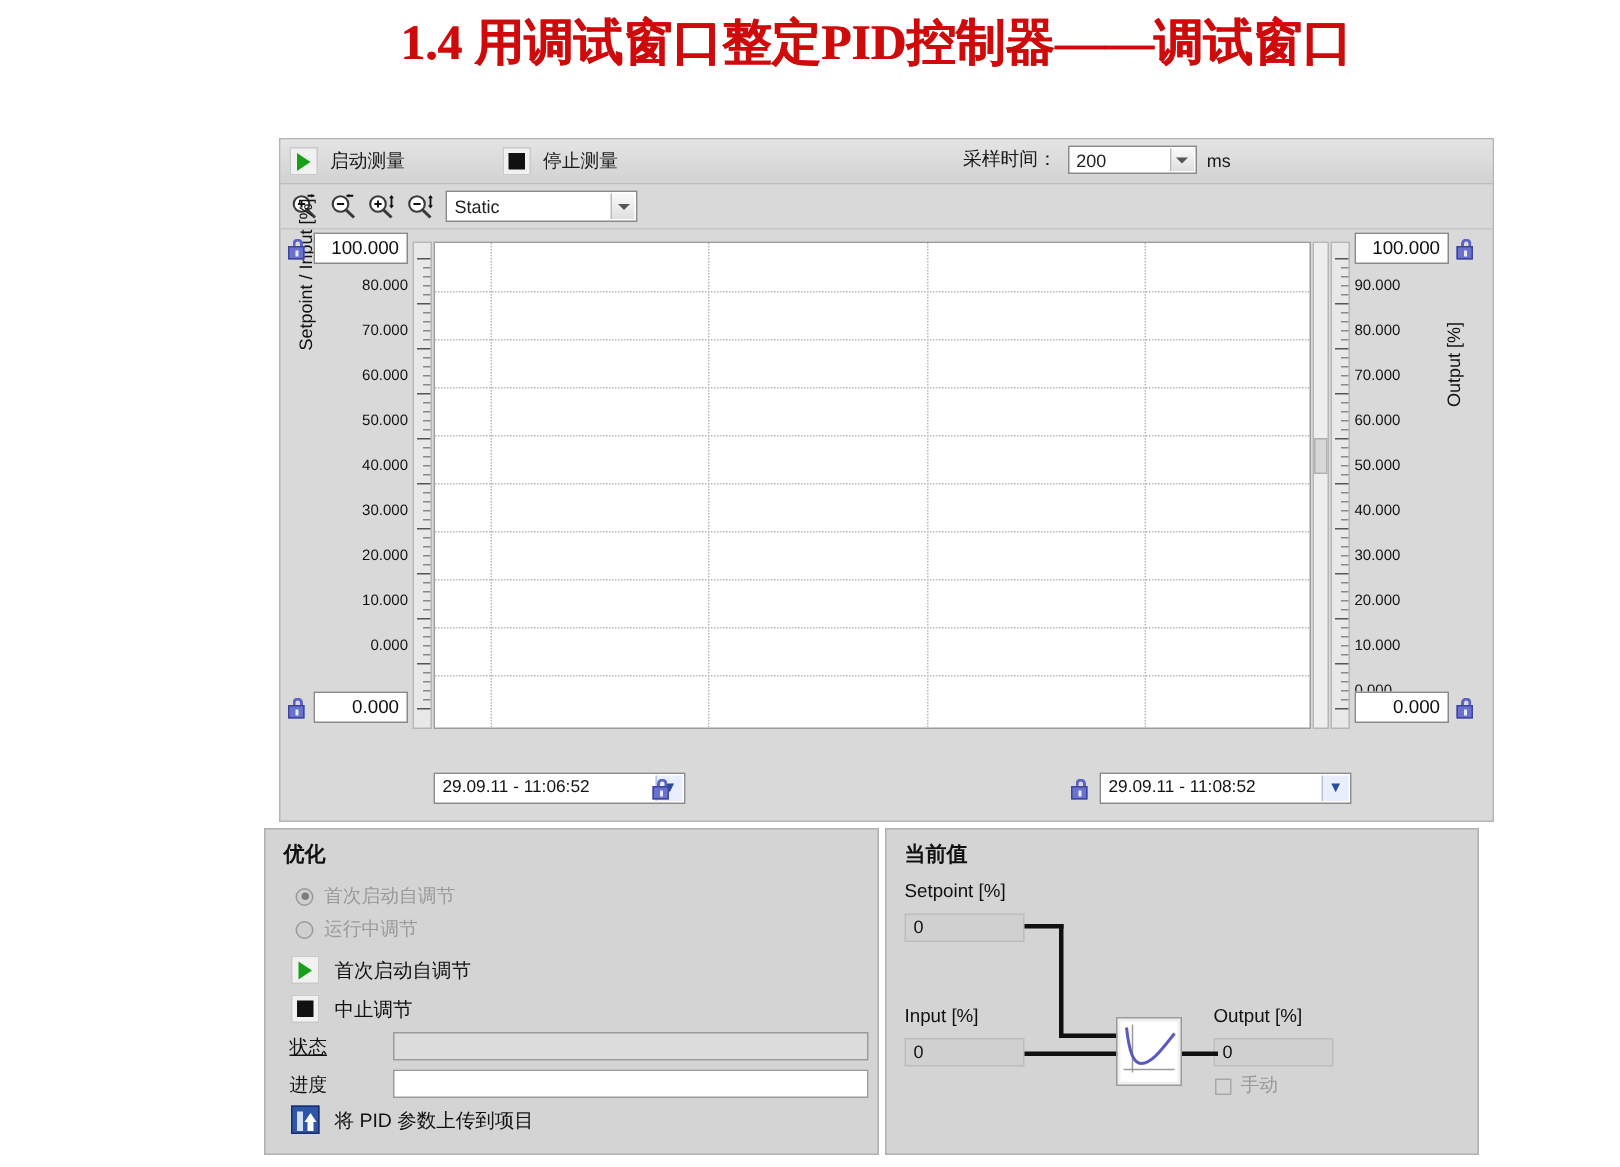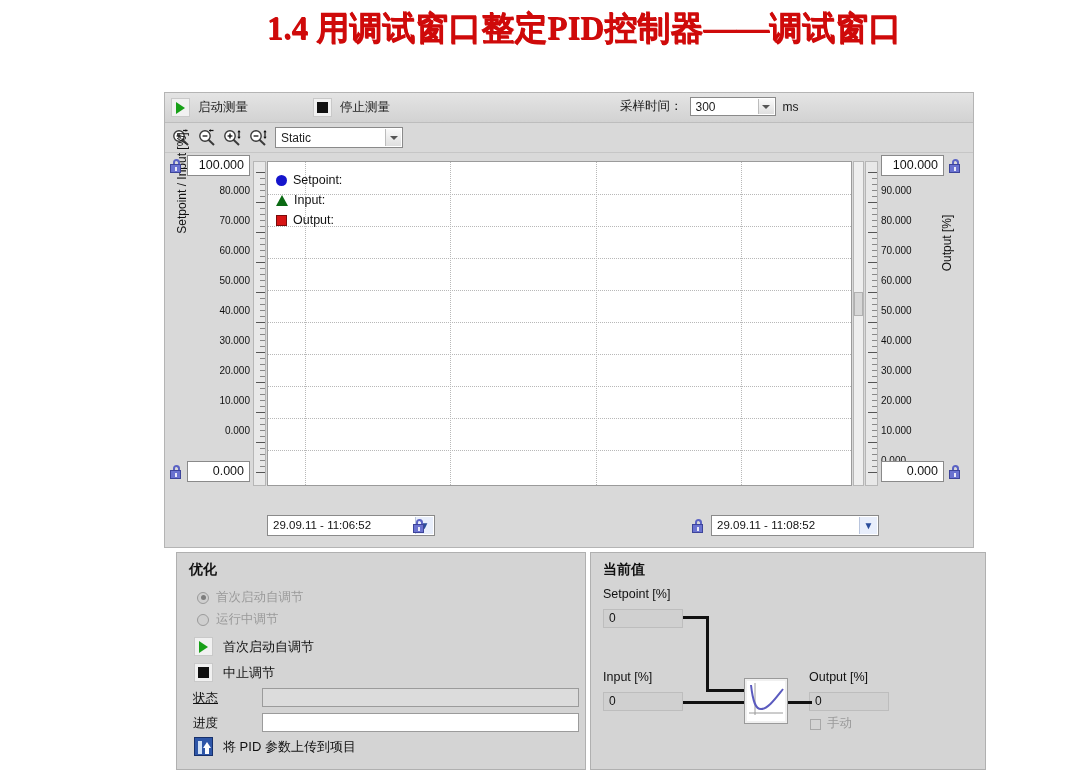--- a/index.html
+++ b/index.html
@@ -11,21 +11,21 @@
   
   .title{
     position:absolute;left:0;top:6px;width:1080px;text-align:center;
     color:#cf0a0a;font-weight:bold;font-size:33px;letter-spacing:0px;
     font-family:"Liberation Serif","DejaVu Serif",serif;
     text-shadow:0.5px 0.5px 0 #cf0a0a;
     padding-left:44px;
   }
   
   .win{
-    position:absolute;left:164px;top:92px;width:810px;height:456px;
+    position:absolute;left:186px;top:92px;width:810px;height:456px;
     background:#d9d9d9;border:1px solid #b4b4b4;box-sizing:border-box;
   }
   .toolbar{
     position:absolute;left:0;top:0;width:100%;height:30px;
     background:linear-gradient(#e4e4e4,#d2d2d2);
     border-bottom:1px solid #bdbdbd;box-sizing:border-box;
   }
   .tb-btn{position:absolute;display:flex;align-items:center;gap:8px;top:5px;cursor:default;}
   .icon-box{
     width:19px;height:19px;border:1px solid #c9c9c9;background:#f1f1f1;
@@ -212,21 +212,21 @@
     </div>
     <div class="tb-btn" style="left:148px;">
       <span class="icon-box">
           <span class="stop-sq"></span>
         </span>
       <span class="tb-label">停止测量</span>
     </div>
     <div class="samp-wrap">
       <span class="samp-label">采样时间：</span>
       <span class="combo" style="width:86px;">
-        <span>300</span>
+        <span>200</span>
         <span class="arrow"></span>
       </span>
       <span class="unit">ms</span>
     </div>
   </div>
 
   <div class="toolbar2">
     <div class="zoomicons">
       <span class="zi">
         <svg width="20" height="18" viewBox="0 0 20 18">
@@ -368,34 +368,20 @@
         <div class="gl-h" style="top:160px;"></div>
         <div class="gl-h" style="top:192px;"></div>
         <div class="gl-h" style="top:224px;"></div>
         <div class="gl-h" style="top:256px;"></div>
         <div class="gl-h" style="top:288px;"></div>
         <div class="gl-v" style="left:37px;"></div>
         <div class="gl-v" style="left:182px;"></div>
         <div class="gl-v" style="left:328px;"></div>
         <div class="gl-v" style="left:473px;"></div>
       </div>
-      <div class="legend">
-        <div class="leg-row">
-          <span class="leg-mark m-circle" style="background:#1515cc;"></span>
-          <span class="leg-text">Setpoint:</span>
-        </div>
-        <div class="leg-row">
-          <span class="leg-mark m-tri" style="border-bottom:11px solid #0b6a14;height:0;"></span>
-          <span class="leg-text">Input:</span>
-        </div>
-        <div class="leg-row">
-          <span class="leg-mark" style="background:#d71414;border:1px solid #7a0b0b;box-sizing:border-box;"></span>
-          <span class="leg-text">Output:</span>
-        </div>
-      </div>
     </div>
 
     <div class="vscroll">
       <div class="thumb"></div>
     </div>
 
     <div class="ruler-right">
       <div class="tickM" style="top:10px;"></div>
         <div class="tickm" style="top:16px;"></div>
       <div class="tickm" style="top:22px;"></div>

